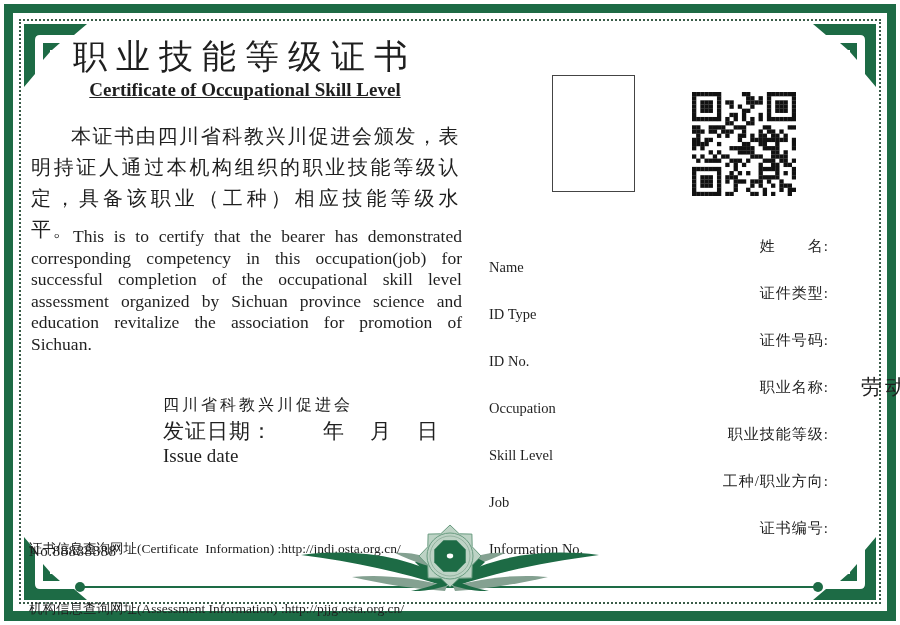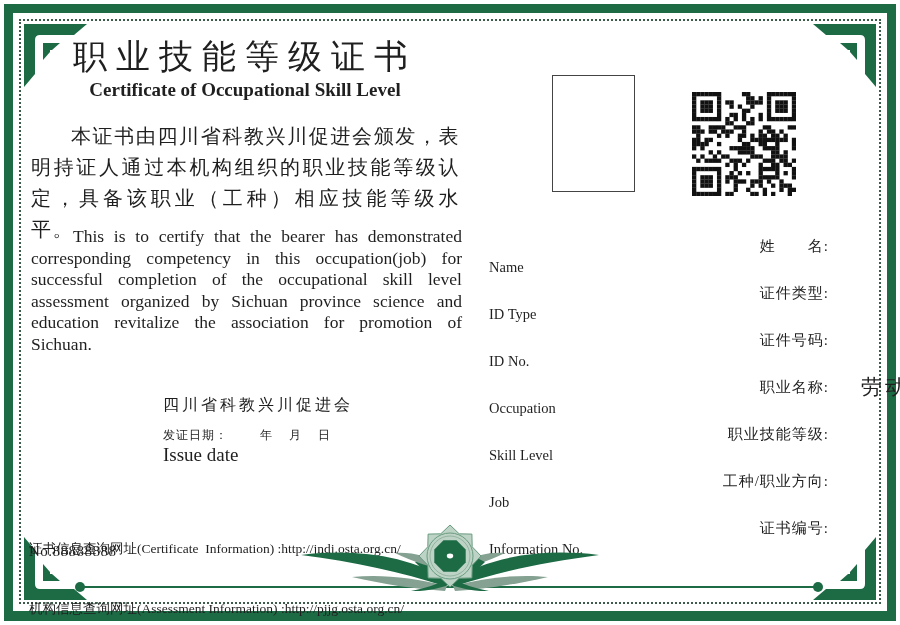--- a/index.html
+++ b/index.html
@@ -16,26 +16,26 @@
   .frame-band{position:absolute;left:4px;top:4px;right:4px;bottom:4px;border:9px solid var(--green);border-bottom-width:10px;pointer-events:none;}
   .frame-dots{position:absolute;left:19px;top:19px;right:19px;bottom:21px;border:2px dotted #3a5c49;pointer-events:none;}
   .corner{position:absolute;width:70px;height:70px;pointer-events:none;}
   .corner.tl{left:23px;top:23px;}
   .corner.tr{right:23px;top:23px;transform:scaleX(-1);}
   .corner.bl{left:23px;bottom:24px;transform:scaleY(-1);}
   .corner.br{right:23px;bottom:24px;transform:scale(-1,-1);}
 
   
   .title-zh{position:absolute;left:30px;top:34px;width:430px;text-align:center;font-size:34px;letter-spacing:9px;font-weight:400;white-space:nowrap;}
-  .title-en{position:absolute;left:30px;top:79px;width:430px;text-align:center;font-size:19px;font-weight:bold;}
+  .title-en{position:absolute;left:30px;top:79px;width:430px;text-align:center;font-size:19px;font-weight:bold;text-decoration:underline;}
   .para-zh{position:absolute;left:31px;top:121px;width:429px;font-size:20px;line-height:31px;text-indent:2em;text-align:justify;letter-spacing:1.5px;}
   .para-en{position:absolute;left:31px;top:226px;width:431px;font-size:17.5px;line-height:21.5px;text-indent:2.4em;text-align:justify;}
   .issuer-block{position:absolute;left:163px;top:395px;}
   .issuer-name{font-size:16px;letter-spacing:3px;}
-  .issue-date-zh{margin-top:11px;font-size:12px;letter-spacing:1px;white-space:pre;}
+  .issue-date-zh{margin-top:1px;font-size:21px;letter-spacing:1px;white-space:pre;}
   .issue-date-en{font-size:19px;}
   .urls{position:absolute;left:29px;top:499px;font-size:13.5px;line-height:20px;white-space:pre;}
   .serial{position:absolute;left:29px;top:543px;font-size:15px;letter-spacing:.5px;}
 
   
   .photo-box{position:absolute;left:552px;top:75px;width:83px;height:117px;border:1px solid #444;background:#fff;}
   .qr{position:absolute;left:692px;top:92px;width:104px;height:104px;}
   .fields{position:absolute;left:489px;top:237px;width:340px;}
   .field-row{height:39px;margin-bottom:8px;}
   .field-top{display:flex;align-items:flex-end;height:21px;flex-direction:column;}

